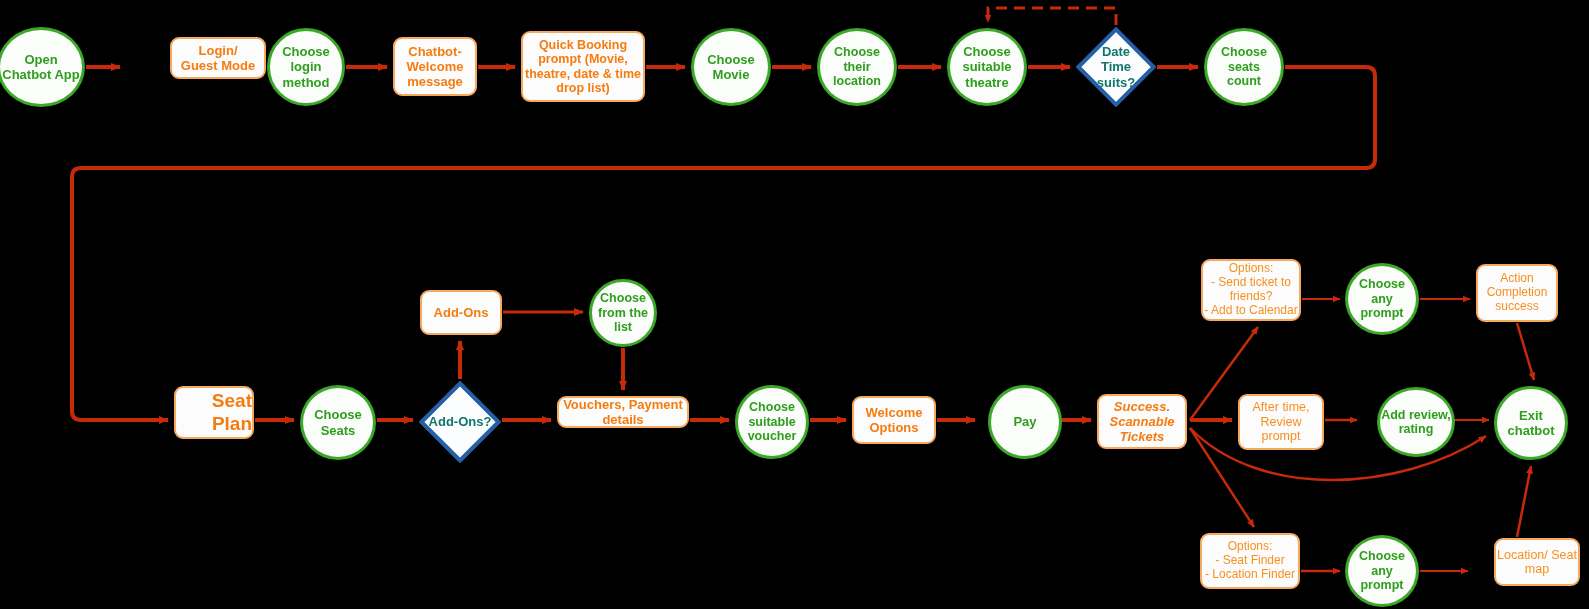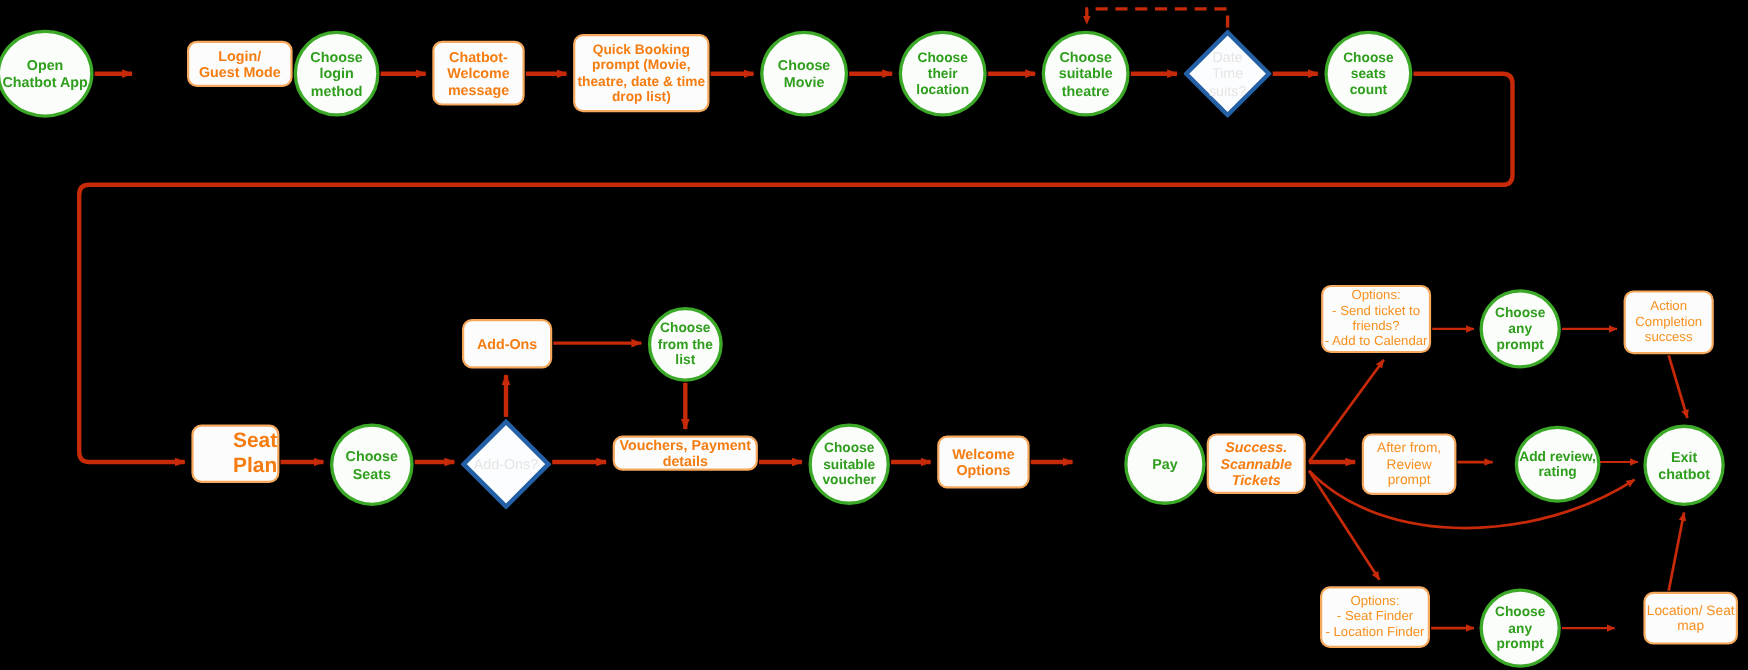--- a/index.html
+++ b/index.html
@@ -5,21 +5,21 @@
   html,body{margin:0;padding:0;background:#000;}
   body{width:1589px;height:609px;overflow:hidden;font-family:"Liberation Sans",sans-serif;}
   #stage{position:relative;width:1589px;height:609px;background:#000;}
   svg#edges{position:absolute;left:0;top:0;width:1589px;height:609px;}
   .node{position:absolute;box-sizing:border-box;display:flex;align-items:center;justify-content:center;text-align:center;}
   .node .lbl{display:block;width:100%;line-height:1.16;white-space:pre-line;}
   .circle{border:3px solid #3BA828;background:#FBFDFB;border-radius:50%;color:#2E9E1C;font-weight:bold;}
   .rect{border:2px solid #F6A85C;background:#FCFCFC;border-radius:9px;color:#F57C10;font-weight:bold;}
   .rect.thin{font-weight:normal;color:#F7901E;}
   .rect.italic{font-style:italic;}
-  .diamond{color:#e5e5e5;font-weight:normal;}
+  .diamond{color:#0f766e;font-weight:bold;}
   .diamond .dshape{position:absolute;left:0;top:0;width:100%;height:100%;}
   .diamond .lbl{position:relative;z-index:2;}
 </style>
 </head>
 <body>
 
 <div id="stage">
 
   <svg id="edges" viewBox="0 0 1589 609">
     <defs>
@@ -152,21 +152,21 @@
       </div>
       <div class="node circle" style="left: 735px; top: 385px; width: 74px; height: 74px; font-size: 12.5px;">
         <span class="lbl">Choose
 suitable
 voucher</span>
       </div>
       <div class="node rect" style="left: 852px; top: 396px; width: 84px; height: 48px; font-size: 13px;">
         <span class="lbl">Welcome
 Options</span>
       </div>
-      <div class="node circle" style="left: 1022px; top: 385px; width: 74px; height: 74px; font-size: 13px;">
+      <div class="node circle" style="left: 988px; top: 385px; width: 74px; height: 74px; font-size: 13px;">
         <span class="lbl">Pay</span>
       </div>
       <div class="node rect italic" style="left: 1097px; top: 394px; width: 90px; height: 55px; font-size: 13px;">
         <span class="lbl">Success.
 Scannable
 Tickets</span>
       </div>
       <div class="node rect thin" style="left: 1201px; top: 259px; width: 100px; height: 62px; font-size: 12px;">
         <span class="lbl">Options:
 - Send ticket to
@@ -176,21 +176,21 @@
       <div class="node circle" style="left: 1345px; top: 263px; width: 74px; height: 72px; font-size: 12.5px;">
         <span class="lbl">Choose any
 prompt</span>
       </div>
       <div class="node rect thin" style="left: 1476px; top: 264px; width: 82px; height: 58px; font-size: 12px;">
         <span class="lbl">Action
 Completion
 success</span>
       </div>
       <div class="node rect thin" style="left: 1238px; top: 394px; width: 86px; height: 56px; font-size: 12.5px;">
-        <span class="lbl">After from,
+        <span class="lbl">After time,
 Review
 prompt</span>
       </div>
       <div class="node circle" style="left: 1362px; top: 387px; width: 78px; height: 70px; font-size: 12.5px; margin-left: 15px;">
         <span class="lbl">Add review,
 rating</span>
       </div>
       <div class="node circle" style="left: 1494px; top: 386px; width: 74px; height: 74px; font-size: 13px;">
         <span class="lbl">Exit
 chatbot</span>

